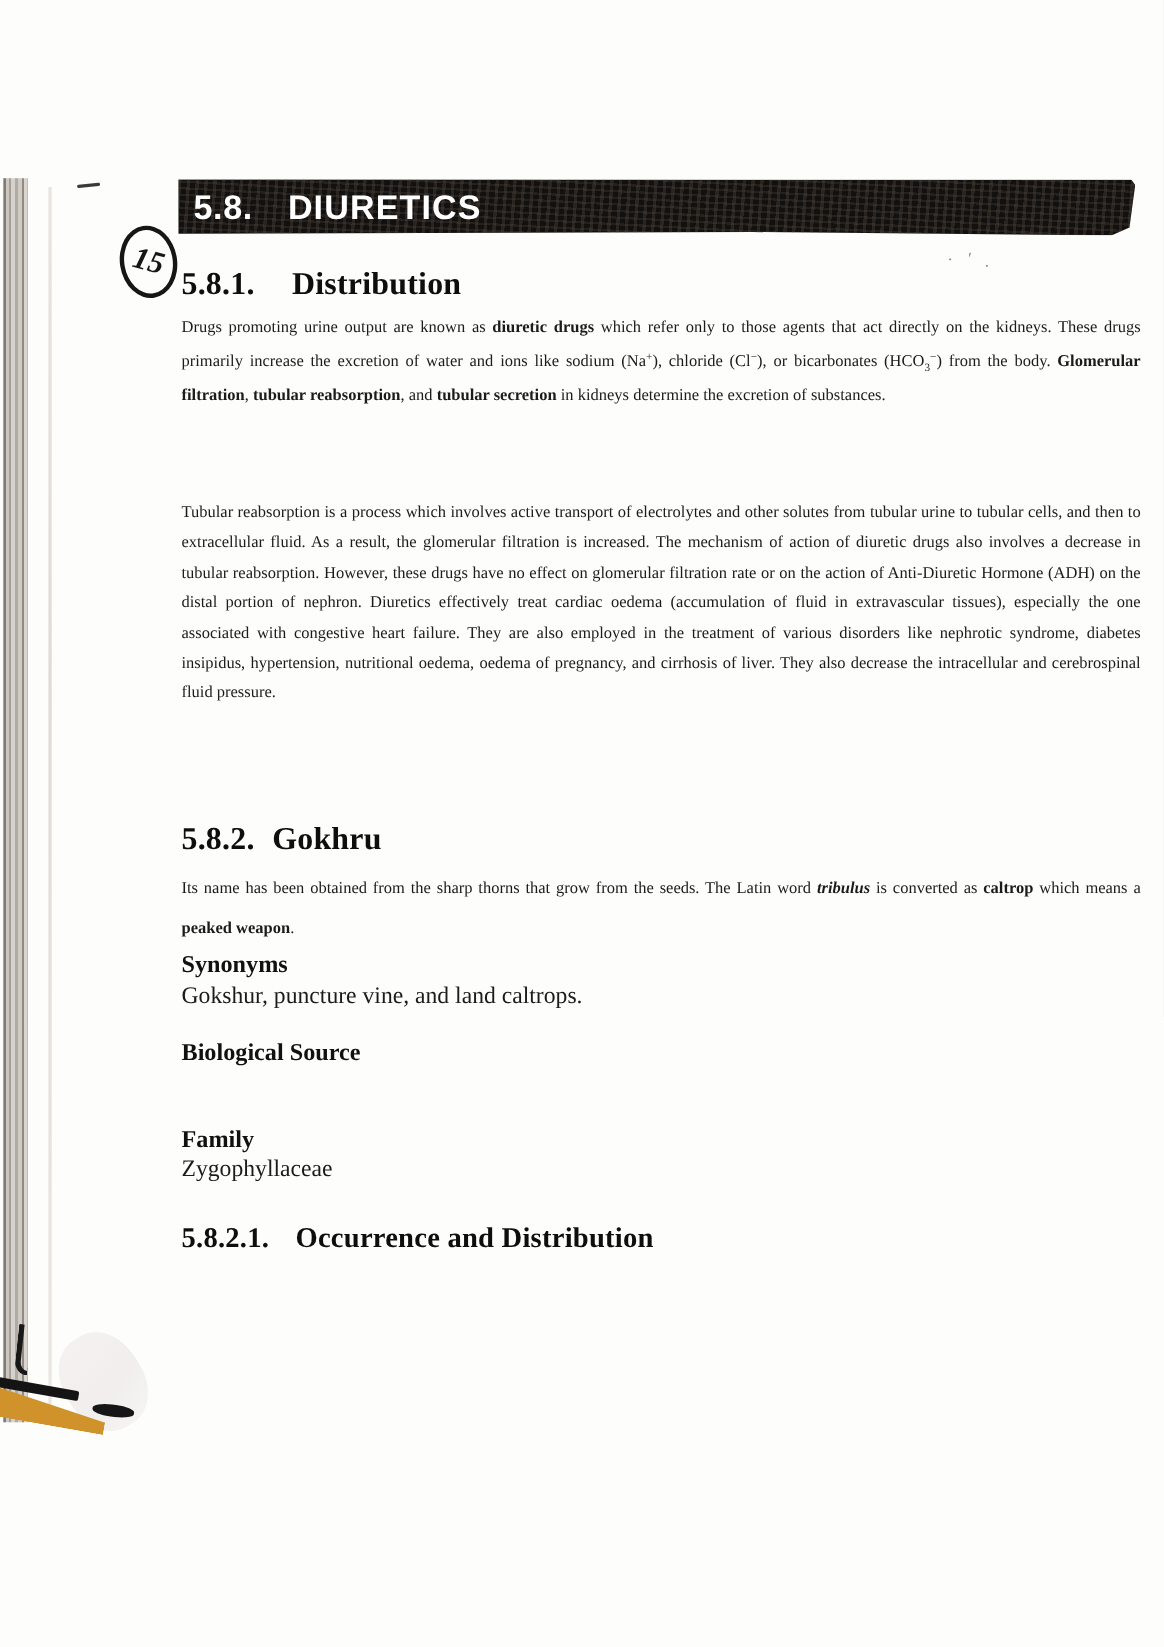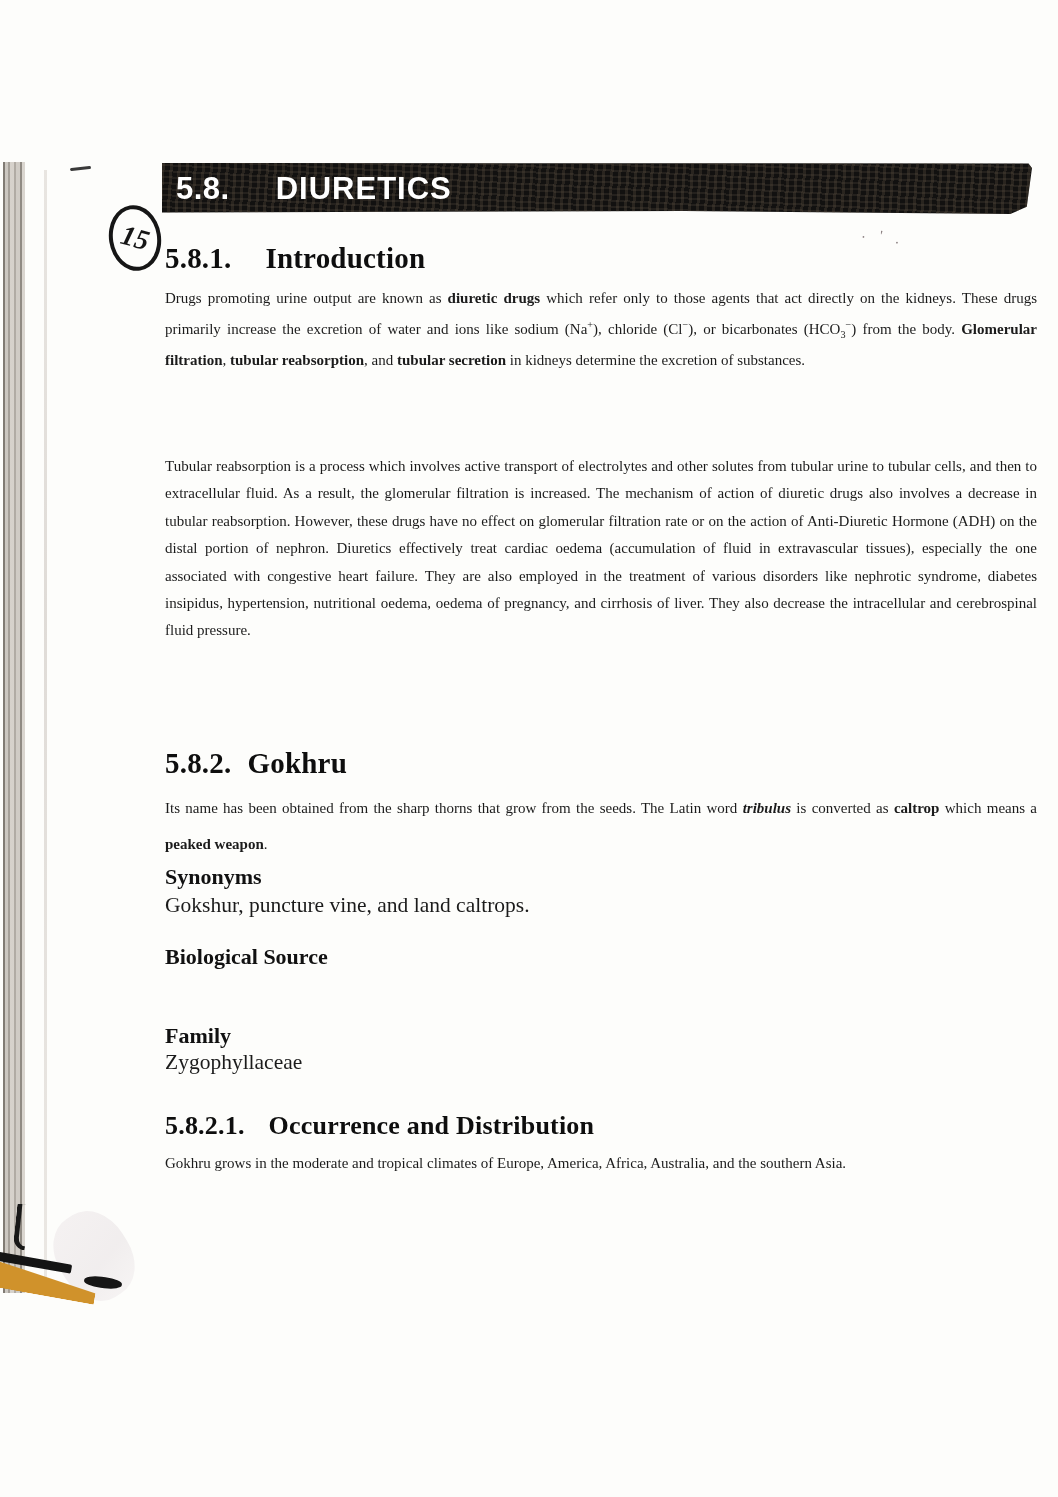--- a/index.html
+++ b/index.html
@@ -66,21 +66,21 @@
     background-color: #121110;
     background-image:
       repeating-linear-gradient(94deg, rgba(95,82,66,.30) 0 3px, rgba(0,0,0,0) 3px 8px),
       repeating-linear-gradient(3deg, rgba(120,105,88,.18) 0 2px, rgba(0,0,0,0) 2px 6px);
     clip-path: polygon(0 0, 99.6% 1%, 100% 10%, 99.4% 86%, 97.5% 100%, 60% 94%, 0 97%);
     display: flex; align-items: center;
     font-family: "Liberation Sans", sans-serif;
     color: #ffffff; font-weight: bold; font-size: 31px; letter-spacing: .5px;
   }
   .header-bar .hnum { margin-left: 14px; }
-  .header-bar .htitle { margin-left: 46px; letter-spacing: 1px; }
+  .header-bar .htitle { margin-left: 32px; letter-spacing: 1px; }
 
   
   .circle-mark {
     position: absolute; left: 109px; top: 205px; width: 52px; height: 66px;
     border: 4px solid #161616; border-radius: 50%;
     transform: rotate(-9deg);
     display: flex; align-items: center; justify-content: center;
   }
   .circle-mark span {
     font-family: "Liberation Serif", serif; font-style: italic; font-weight: bold;
@@ -151,37 +151,36 @@
   <div class="header-bar">
     <span class="hnum">5.8.</span>
     <span class="htitle">DIURETICS</span>
   </div>
 
   <div class="circle-mark">
     <span>15</span>
   </div>
 
   <div class="h-sec h-intro">
-    <span class="num-intro">5.8.1.</span><span>Introduction</span>
+    <span class="num-intro">5.8.1.</span><span>Distribution</span>
   </div>
   <div class="para p-intro1"><span>Drugs promoting urine output are known as </span><span style="font-weight: bold;">diuretic drugs</span><span> which refer only to those agents that act directly on the kidneys. These drugs primarily increase the excretion of water and ions like sodium (Na</span><sup>+</sup><span>), chloride (Cl</span><sup>−</sup><span>), or bicarbonates (HCO</span><sub>3</sub><sup>−</sup><span>) from the body. </span><span style="font-weight: bold;">Glomerular filtration</span><span>, </span><span style="font-weight: bold;">tubular reabsorption</span><span>, and </span><span style="font-weight: bold;">tubular secretion</span><span> in kidneys determine the excretion of substances.</span></div>
   <div class="para p-intro2"><span>Tubular reabsorption is a process which involves active transport of electrolytes and other solutes from tubular urine to tubular cells, and then to extracellular fluid. As a result, the glomerular filtration is increased. The mechanism of action of diuretic drugs also involves a decrease in tubular reabsorption. However, these drugs have no effect on glomerular filtration rate or on the action of Anti-Diuretic Hormone (ADH) on the distal portion of nephron. Diuretics effectively treat cardiac oedema (accumulation of fluid in extravascular tissues), especially the one associated with congestive heart failure. They are also employed in the treatment of various disorders like nephrotic syndrome, diabetes insipidus, hypertension, nutritional oedema, oedema of pregnancy, and cirrhosis of liver. They also decrease the intracellular and cerebrospinal fluid pressure.</span></div>
 
   <div class="h-sec h-gokhru">
     <span class="num-gokhru">5.8.2.</span><span>Gokhru</span>
   </div>
   <div class="para p-gokhru"><span>Its name has been obtained from the sharp thorns that grow from the seeds. The Latin word </span><span style="font-weight: bold; font-style: italic;">tribulus</span><span> is converted as </span><span style="font-weight: bold;">caltrop</span><span> which means a </span><span style="font-weight: bold;">peaked weapon</span><span>.</span></div>
 
   <div class="subhead sh-syn">Synonyms</div>
   <div class="subtext st-syn">Gokshur, puncture vine, and land caltrops.</div>
 
   <div class="subhead sh-bio">Biological Source</div>
 
   <div class="subhead sh-fam">Family</div>
   <div class="subtext st-fam">Zygophyllaceae</div>
 
   <div class="h-sec h-occ h-occur">
     <span class="num-occ">5.8.2.1.</span><span>Occurrence and Distribution</span>
   </div>
-  <div class="para p-occur">Gokhru grows in the moderate and tropical climates of Europe, America, Africa, Australia, and the southern Asia.</div>
 
 
 </div>
 
 </body></html>

